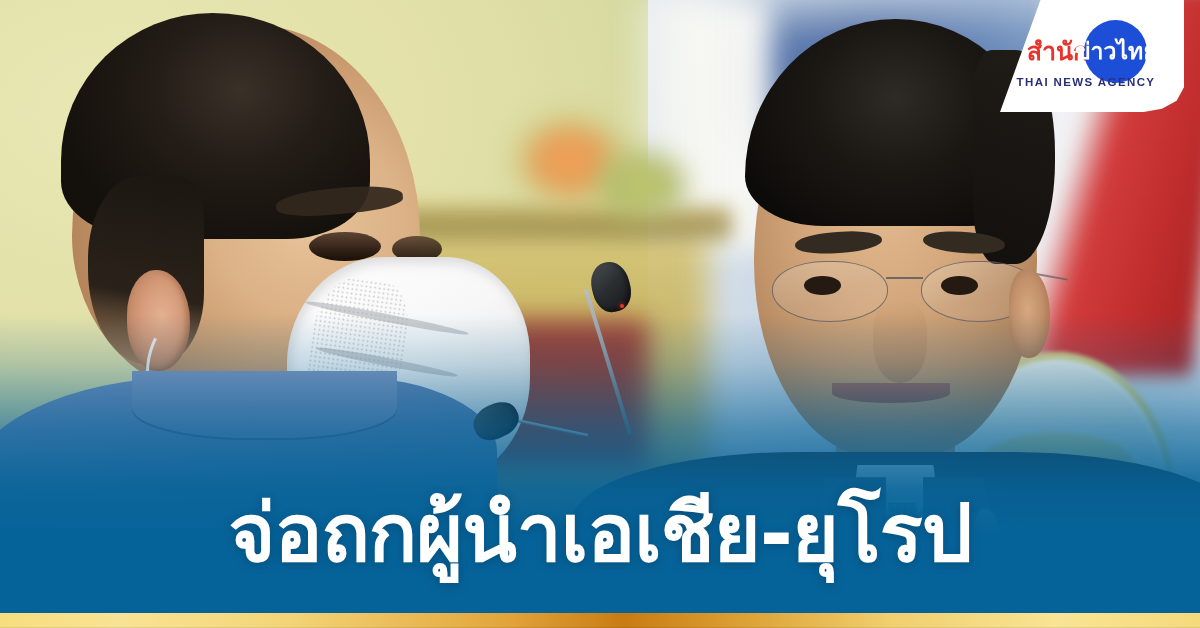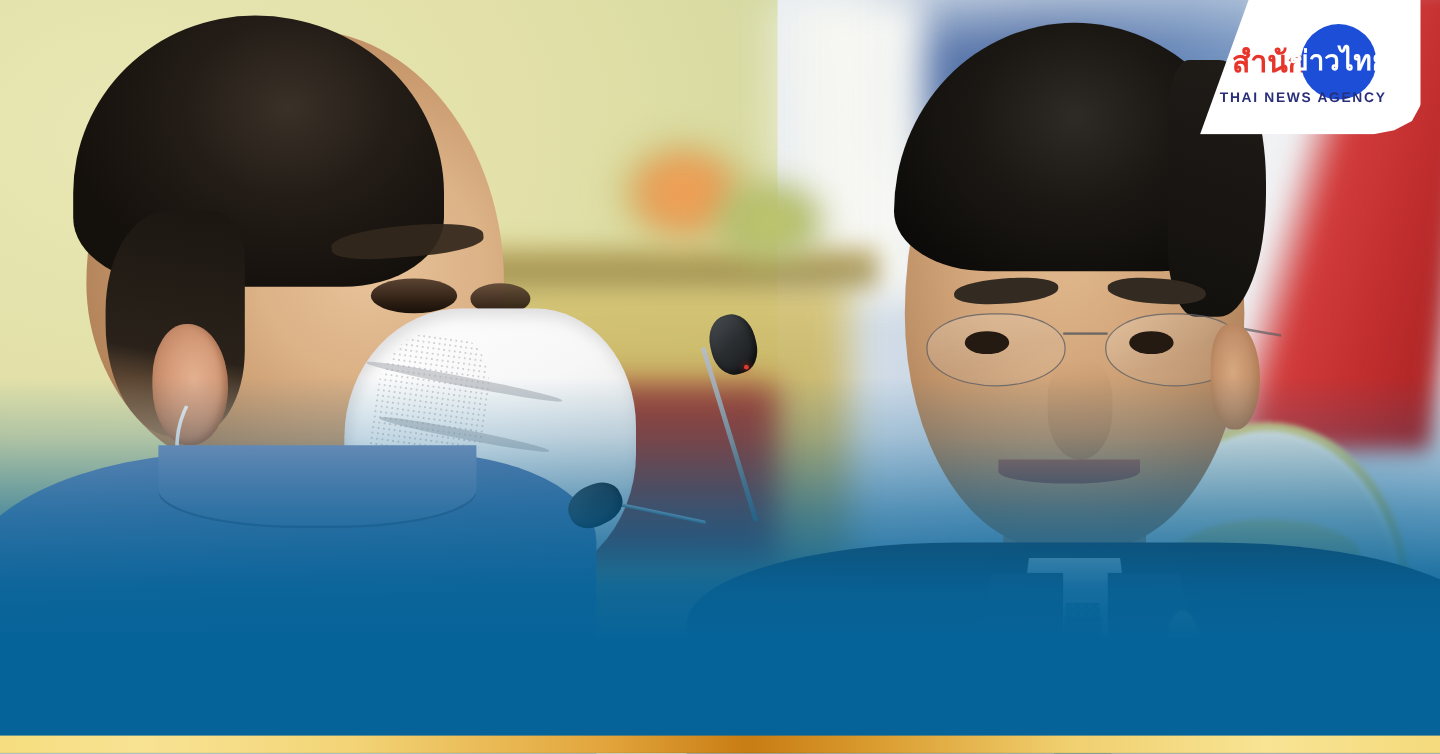--- a/index.html
+++ b/index.html
@@ -451,20 +451,21 @@
       <div class="r-shirt"></div>
       <div class="r-tie"></div>
       <div class="r-collar-l"></div>
       <div class="r-collar-r"></div>
       <div class="r-lapel-pin"></div>
     </div>
   </div>
 
   <div class="blue-wash"></div>
 
+  <div class="headline">จ่อถกผู้นำเอเชีย-ยุโรป</div>
 
   <div class="gold-rule"></div>
 
   <div class="logo-badge">
     <div class="logo-row">
       <span class="logo-word-red">สำนัก</span>
       <span class="logo-circle">
         <span class="logo-word-white">ข่าวไทย</span>
       </span>
     </div>

